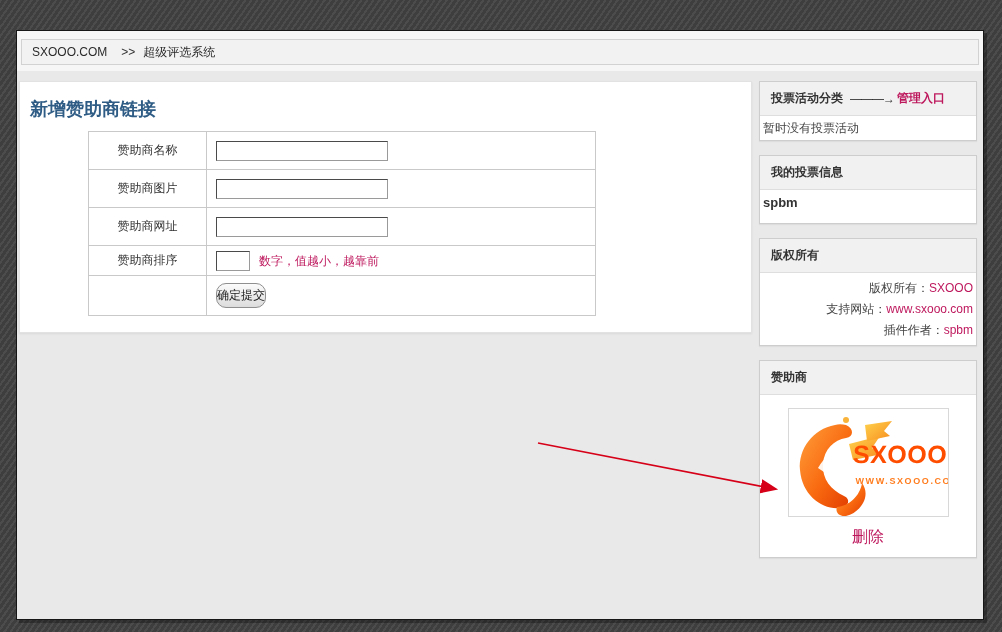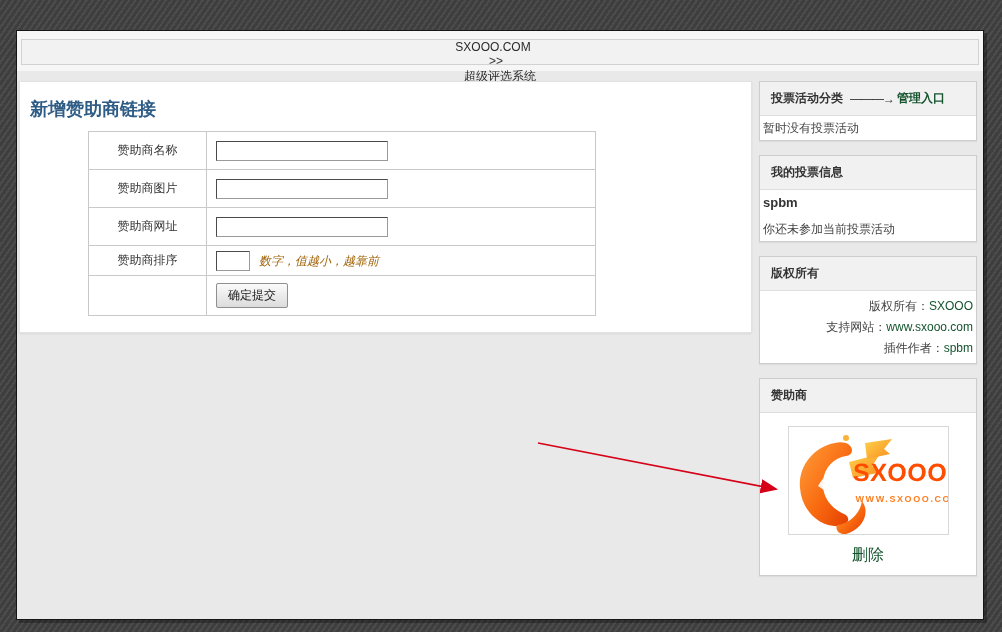--- a/index.html
+++ b/index.html
@@ -12,56 +12,56 @@
   }
   .window {
     position:absolute; left:16px; top:30px; width:968px; height:590px;
     background:#e9e9e9; border:1px solid #161616;
     box-shadow:3px 3px 0 rgba(0,0,0,0.28);
   }
   
   .topbar { background:#f6f6f6; padding:8px 4px 6px 4px; }
   .crumb {
     height:26px; border:1px solid #d2d2d2; background:#f2f2f2;
-    display:flex; align-items:center; padding:0 10px; font-size:12px; color:#2a2a2a;flex-direction:column;
+    display:flex; align-items:center; padding:0 10px; font-size:12px; color:#2a2a2a;
   }
   .crumb .site { margin-right:14px; }
   .crumb .sep { margin-right:8px; color:#333; }
   
   .main { position:relative; display:flex; align-items:flex-start; padding:10px 6px 0 2px; }
   .panel {
     width:733px; min-height:224px; background:#fff; border:1px solid #e2e2e2;
     box-shadow:0 1px 2px rgba(0,0,0,0.07); padding-bottom:16px;
   }
   .panel .ptitle { margin:0; padding:15px 10px 10px 10px; font-size:18px; font-weight:bold; color:#2e5c85; }
   table.form { border-collapse:collapse; margin-left:68px; width:508px; background:#fff; }
   .form td { border:1px solid #c9c9c9; font-size:12px; color:#333; padding:7px 9px; vertical-align:middle; }
   .form td.lbl { width:118px; text-align:center; padding:10px 6px; }
   .form tr.short td { padding:4px 9px; }
   .form tr.short td.lbl { padding:6px;margin-left:12px; }
   input.txt {
     width:172px; height:20px; background:#fff; font-size:12px; padding:1px 3px;
     border:1px solid #9a9a9a; border-top-color:#4a4a4a; border-left-color:#4a4a4a;
   }
   input.num { width:34px; }
-  .hint { margin-left:9px; color:#a16207;font-style:italic; }
+  .hint { margin-left:9px; color:#be185d; }
   .btn {
     border:1px solid #8f8f8f; background:linear-gradient(#fbfbfb,#dcdcdc);
-    font-size:12px; padding:3px 11px; color:#222; border-radius:2px;
+    font-size:12px; padding:3px 0; color:#222; border-radius:10px;
     font-family:inherit; cursor:pointer;
   }
   
   .sidebar { margin-left:auto; width:218px; display:flex; flex-direction:column; gap:14px; }
   .box { background:#fff; border:1px solid #cdcdcd; box-shadow:0 1px 1px rgba(0,0,0,0.05); }
   .box-h {
     background:#f1f1f1; border-bottom:1px solid #dedede; padding:8px 11px;
     font-size:12px; font-weight:bold; color:#333; display:flex; align-items:center; white-space:nowrap;
   }
   .box-b { padding:3px; font-size:12px; color:#444; line-height:1.5; }
-  .link { color:#14532d; text-decoration:none; cursor:pointer; }
+  .link { color:#be185d; text-decoration:none; cursor:pointer; }
   .box-h .dash { color:#333; margin:0 3px 0 7px; letter-spacing:-1px; font-weight:normal; }
   .box-h .link { font-weight:bold; }
   .user { font-weight:bold; color:#333; font-size:13px; margin-bottom:7px; }
   .cp-row { margin:3px 0;text-align:right; }
   .sponsor-body { text-align:center; padding:13px 10px 9px; font-size:12px; }
   .logo { position:relative; width:161px; height:109px; margin:0 auto; border:1px solid #d8d8d8; background:#fff; overflow:hidden; cursor:pointer; }
   .logo-word {
     position:absolute; left:64px; top:31px; font-size:25px; font-weight:bold;
     color:#ff4d00; letter-spacing:0.5px; transform:skewX(-2deg);
   }
@@ -129,21 +129,20 @@
           <span>暂时没有投票活动</span>
         </div>
       </div>
 
       <div class="box">
         <div class="box-h">
           <span>我的投票信息</span>
         </div>
         <div class="box-b">
           <div class="user">spbm</div>
-          <div>你还未参加当前投票活动</div>
         </div>
       </div>
 
       <div class="box">
         <div class="box-h">
           <span>版权所有</span>
         </div>
         <div class="box-b">
           <div class="cp-row">
             <span>版权所有：</span><span class="link">SXOOO</span>

